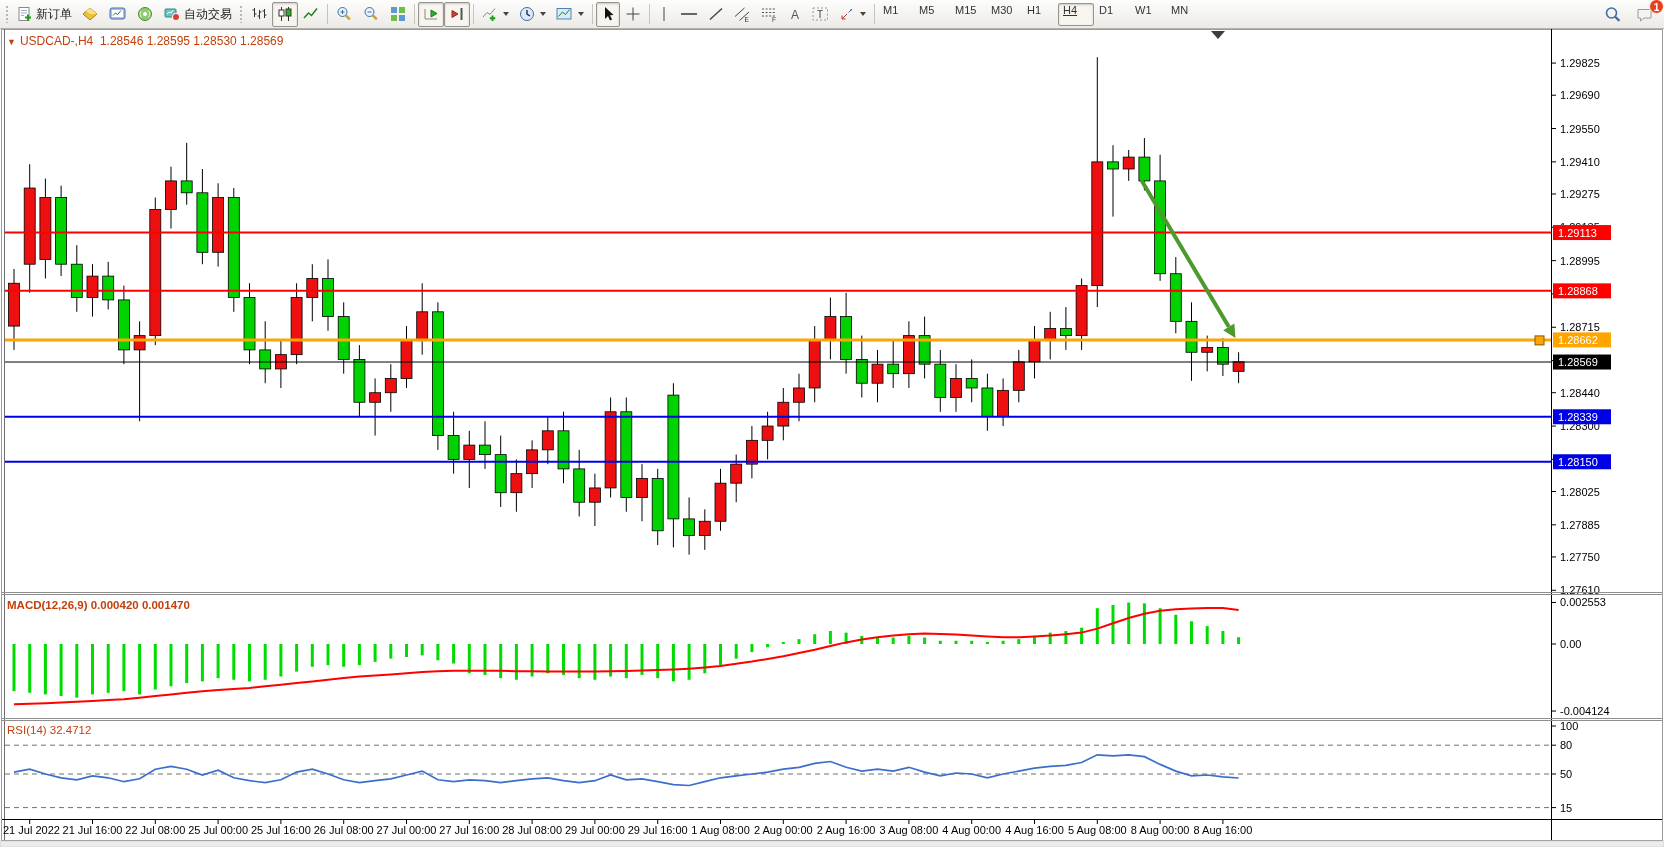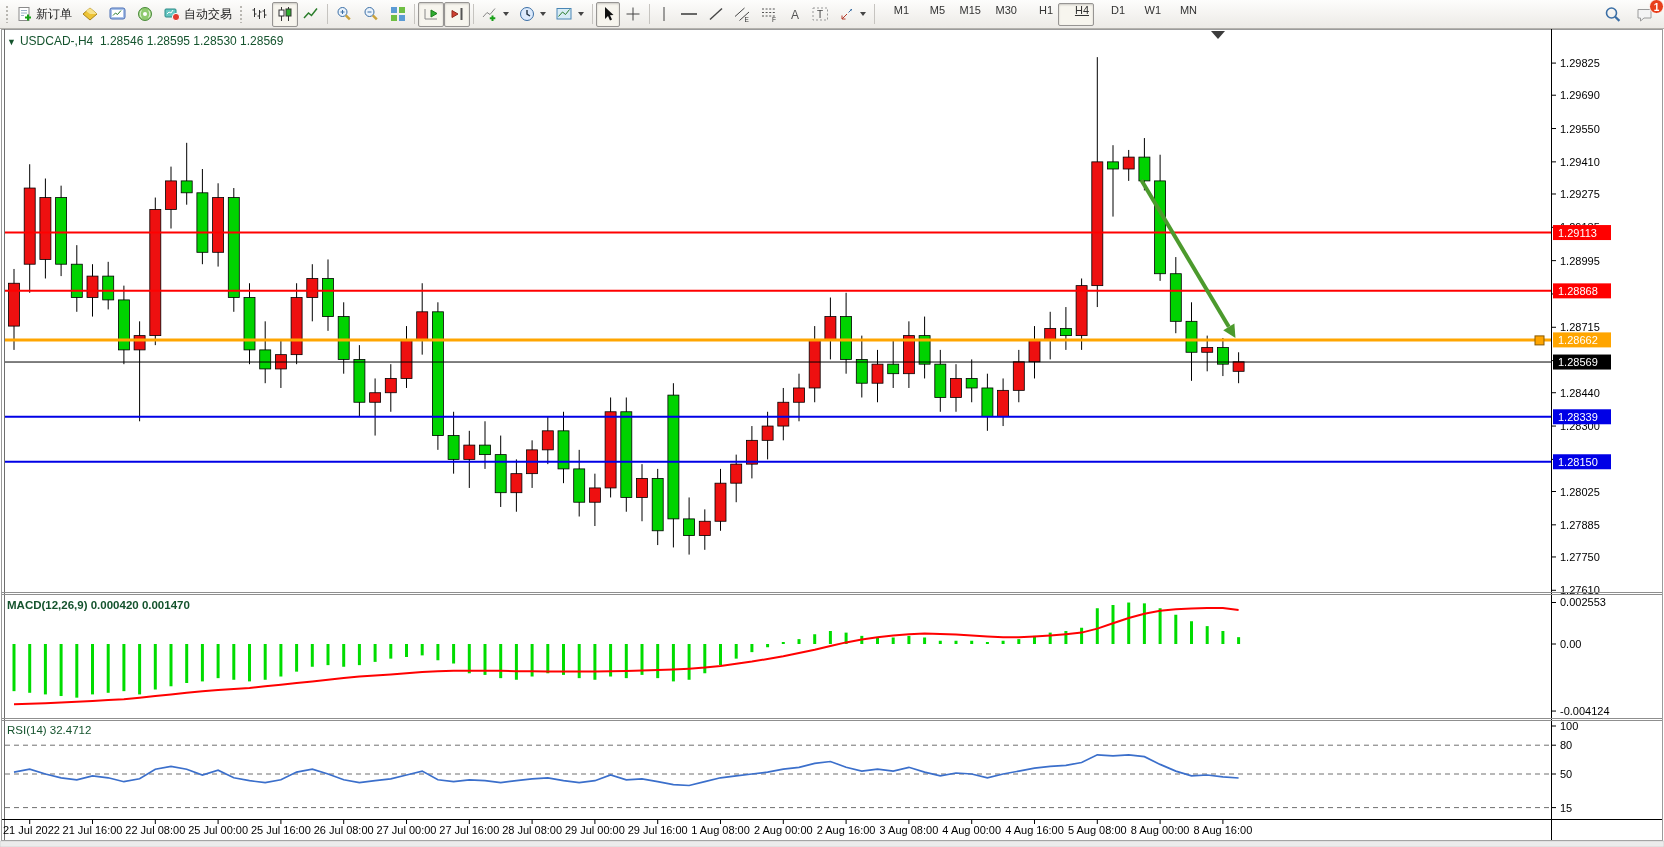--- a/index.html
+++ b/index.html
@@ -12,31 +12,31 @@
   .grip{width:5px;height:18px;margin:0 2px;
     background-image:radial-gradient(#b9b7b2 1px,transparent 1.2px);background-size:4px 4px;}
   .sep{width:1px;height:20px;background:#c6c4c0;margin:0 3px;}
   .tb-btn{display:flex;align-items:center;gap:3px;height:23px;padding:0 4px;border:1px solid transparent;
     background:transparent;font:12px "Liberation Sans",sans-serif;color:#222;border-radius:2px;cursor:default;}
   .tb-btn.pressed{border-color:#979593;background:#f7f5ee;box-shadow:inset 0 1px 2px rgba(0,0,0,.18);}
   .tb-btn svg{display:block;}
   .dd{width:0;height:0;border-left:3px solid transparent;border-right:3px solid transparent;
     border-top:4px solid #444;margin-left:2px;}
   .tf-btn{height:21px;min-width:26px;padding:0 4px;font:11px "Liberation Sans",sans-serif;color:#333;
-    border:1px solid transparent;background:transparent;border-radius:2px;text-align:right;}
+    border:1px solid transparent;background:transparent;border-radius:2px;text-align:left;}
   .tf-btn.active{border-color:#979593;background:#f7f5ee;box-shadow:inset 0 1px 2px rgba(0,0,0,.18);text-decoration:underline;}
   .tb-right{position:absolute;right:5px;top:1px;height:27px;display:flex;align-items:center;gap:4px;}
   .badge{position:absolute;right:-6px;top:-4px;width:15px;height:15px;border-radius:50%;
     background:#e8401c;color:#fff;font:bold 10px/15px "Liberation Sans",sans-serif;text-align:center;
     border:1px solid #fff;box-sizing:border-box;}
   .chat-wrap{position:relative;}
   
   .chart-win{position:absolute;left:0;top:29px;width:1664px;height:818px;background:#fff;}
   #chart-svg{position:absolute;left:0;top:0;}
-  .overlay-label{position:absolute;color:#14532d;font:11.5px "Liberation Sans",sans-serif;white-space:pre;z-index:5;}
+  .overlay-label{position:absolute;color:#c2410c;font:11.5px "Liberation Sans",sans-serif;white-space:pre;z-index:5;}
   #chart-title{top:5px;left:7px;font-size:12px;}
   #chart-title .arr{font-size:9px;margin-right:4px;}
   #macd-label{top:570px;left:7px;font-weight:bold;}
   #rsi-label{top:695px;left:7px;}
 </style>
 </head>
 <body>
 
 <div class="toolbar">
   <div class="grip"></div>

